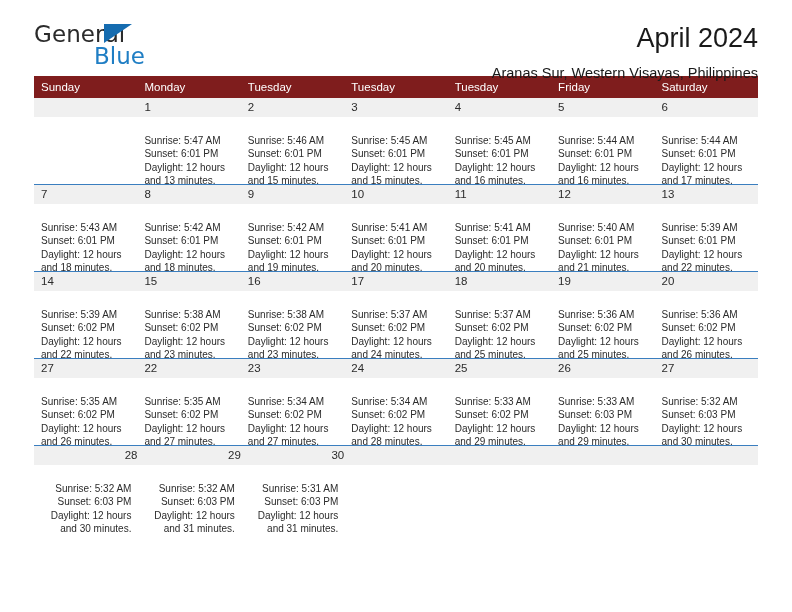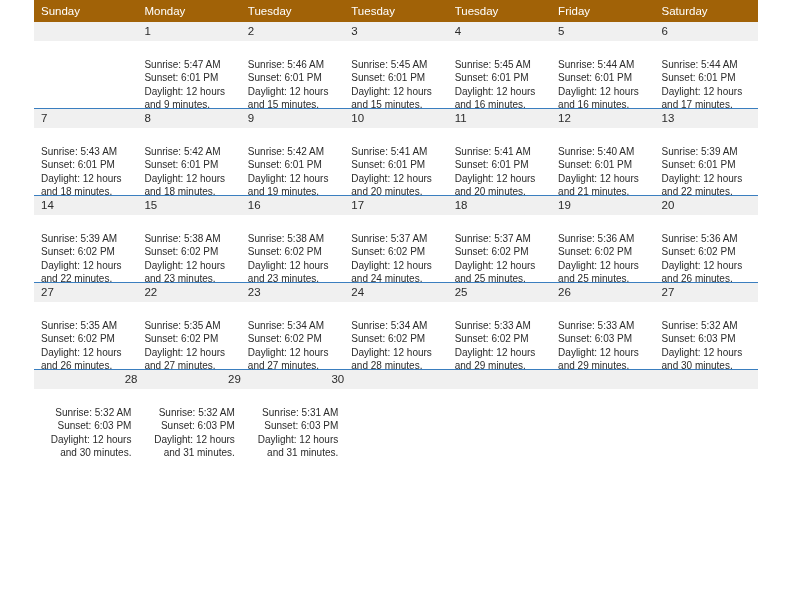--- a/index.html
+++ b/index.html
@@ -81,21 +81,21 @@
     margin-top: 9px;
   }
 
   
   .calendar {
     width: 724px;
     border-collapse: collapse;
     table-layout: fixed;
   }
   .calendar th {
-    background: #a16207;
+    background: #7f1d1d;
     color: #ffffff;
     font-size: 11.5px;
     font-weight: normal;
     text-align: left;
     padding: 5px 0 5px 7px;
     height: 12px;
     border: none;
   }
   .weekrow > td {
     padding: 0;
@@ -138,20 +138,34 @@
   .lastrow .cell {
     height: 84px;
     text-align: right;
   }
 </style>
 </head>
 <body>
 
 <div class="page">
 
+  <div class="top">
+
+    <div class="logo">
+      <span class="logo-general">General</span>
+      <span class="logo-tri"></span>
+      <span class="logo-blue">Blue</span>
+    </div>
+
+    <div class="titles">
+      <div class="month-title">April 2024</div>
+      <div class="location">Aranas Sur, Western Visayas, Philippines</div>
+    </div>
+
+  </div>
 
   <table class="calendar">
     <thead>
       <tr>
         <th>Sunday</th>
         <th>Monday</th>
         <th>Tuesday</th>
         <th>Tuesday</th>
         <th>Tuesday</th>
         <th>Friday</th>
@@ -171,21 +185,21 @@
               </div>
             </div>
           </td>
           <td>
             <div class="cell">
               <div class="daynum">1</div>
               <div class="info">
                 <div>Sunrise: 5:47 AM</div>
                 <div>Sunset: 6:01 PM</div>
                 <div>Daylight: 12 hours</div>
-                <div>and 9 minutes.</div>
+                <div>and 13 minutes.</div>
               </div>
             </div>
           </td>
           <td>
             <div class="cell">
               <div class="daynum">2</div>
               <div class="info">
                 <div>Sunrise: 5:46 AM</div>
                 <div>Sunset: 6:01 PM</div>
                 <div>Daylight: 12 hours</div>

